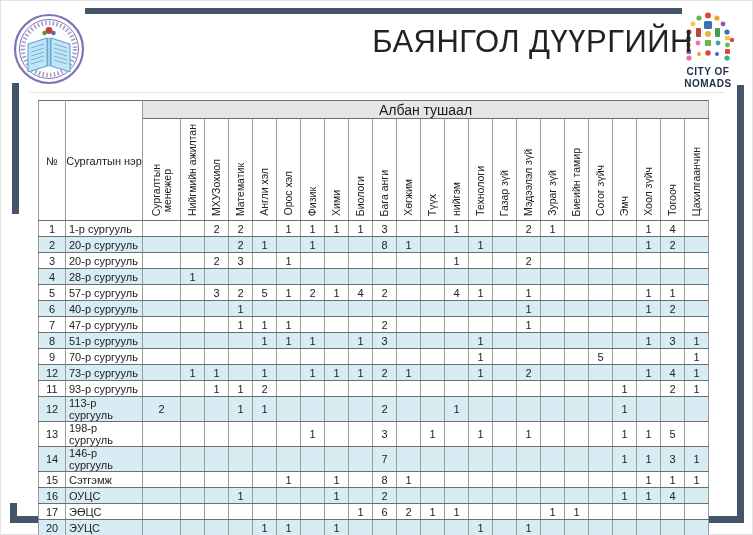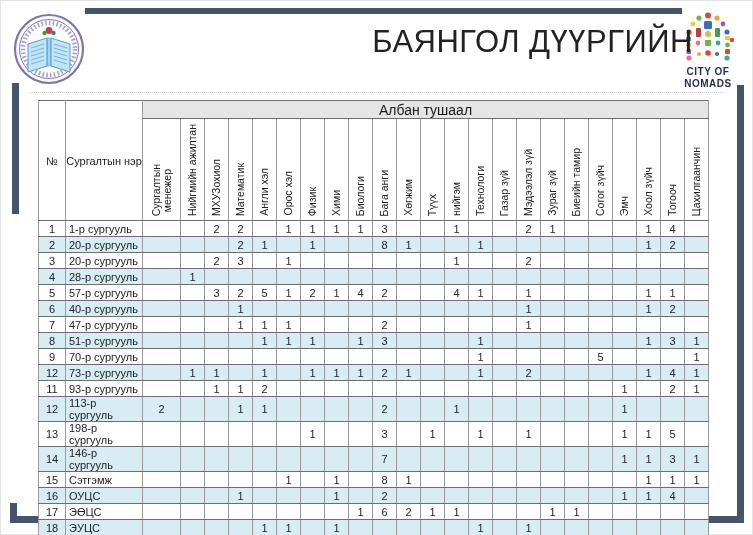--- a/index.html
+++ b/index.html
@@ -626,21 +626,21 @@
         <td></td>
         <td>1</td>
         <td>1</td>
         <td></td>
         <td></td>
         <td></td>
         <td></td>
         <td></td>
       </tr>
       <tr>
-        <td>18</td>
+        <td>20</td>
         <td class="school">ЭУЦС</td>
         <td></td>
         <td></td>
         <td></td>
         <td></td>
         <td>1</td>
         <td>1</td>
         <td></td>
         <td>1</td>
         <td></td>

